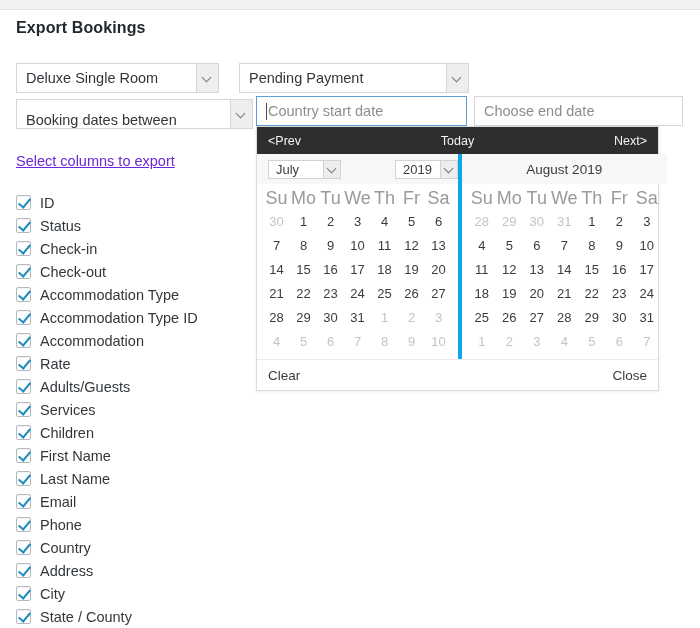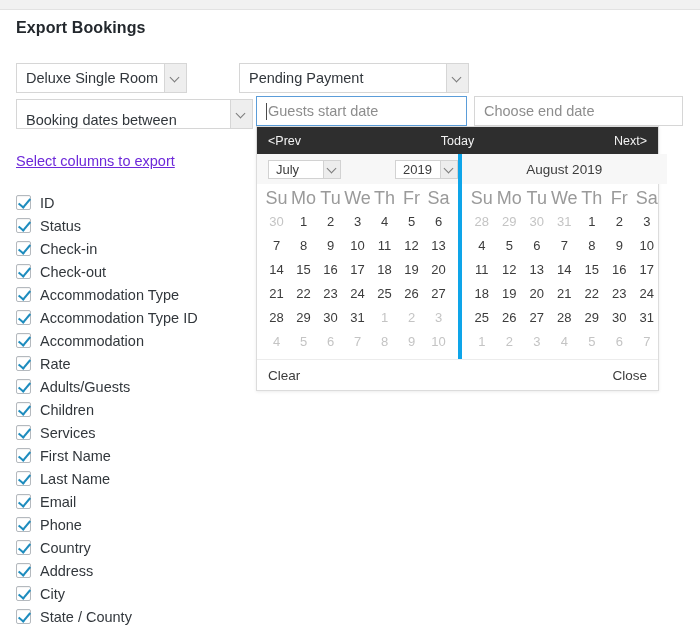--- a/index.html
+++ b/index.html
@@ -39,21 +39,21 @@
     width:22px; height:100%; background:#eeeeee; border-left:1px solid #d6d6d6;
     display:flex; align-items:center; justify-content:center;
   }
   .chev { display:block; width:9px; height:9px; position:relative; }
   .chev::after{
     content:""; position:absolute; left:0; top:0px;
     width:6px; height:6px; border-right:1.4px solid #7b7b7b; border-bottom:1.4px solid #7b7b7b;
     transform: rotate(45deg);
   }
 
-  #select-accommodation { left:16px; top:63px; width:171px; }
+  #select-accommodation { left:16px; top:63px; width:203px; }
   #select-status        { left:239px; top:63px; width:230px; }
   #select-daterange     { left:16px; top:99px; width:237px;align-items:flex-end; }
 
   .text-input {
     position:absolute; height:30px; border:1px solid #d6d6d6; background:#fff;
     font-size:14.5px; color:#8d8d8d; display:flex; align-items:center; padding-left:9px;
   }
   #input-start-date { left:256px; top:96px; width:211px; border:1px solid #5b9dd9; z-index:5; }
   #input-end-date   { left:474px; top:96px; width:209px; }
   .caret {
@@ -163,21 +163,21 @@
 
   <div class="select-box" id="select-daterange">
     <span class="sel-label">Booking dates between</span>
     <span class="sel-arrow">
         <span class="chev"></span>
       </span>
   </div>
 
   <div class="text-input" id="input-start-date">
     <span class="caret"></span>
-      <span>Guests start date</span>
+      <span>Country start date</span>
   </div>
 
   <div class="text-input" id="input-end-date">
     <span>Choose end date</span>
   </div>
 
   <div class="link-columns">Select columns to export</div>
 
   <div class="col-list" id="col-list">
       <div class="col-item">
@@ -211,25 +211,25 @@
       <div class="col-item">
         <span class="cbx"></span>
         <span class="col-label">Rate</span>
       </div>
       <div class="col-item">
         <span class="cbx"></span>
         <span class="col-label">Adults/Guests</span>
       </div>
       <div class="col-item">
         <span class="cbx"></span>
+        <span class="col-label">Services</span>
+      </div>
+      <div class="col-item">
+        <span class="cbx"></span>
         <span class="col-label">Children</span>
-      </div>
-      <div class="col-item">
-        <span class="cbx"></span>
-        <span class="col-label">Services</span>
       </div>
       <div class="col-item">
         <span class="cbx"></span>
         <span class="col-label">First Name</span>
       </div>
       <div class="col-item">
         <span class="cbx"></span>
         <span class="col-label">Last Name</span>
       </div>
       <div class="col-item">

